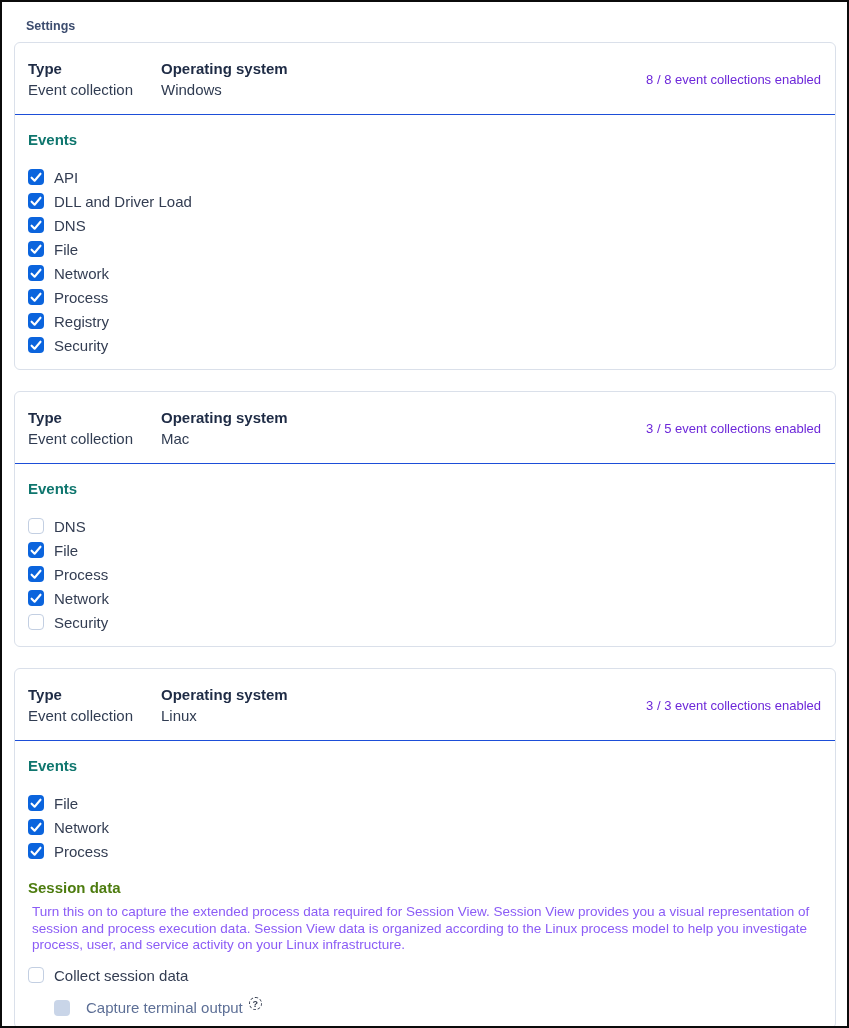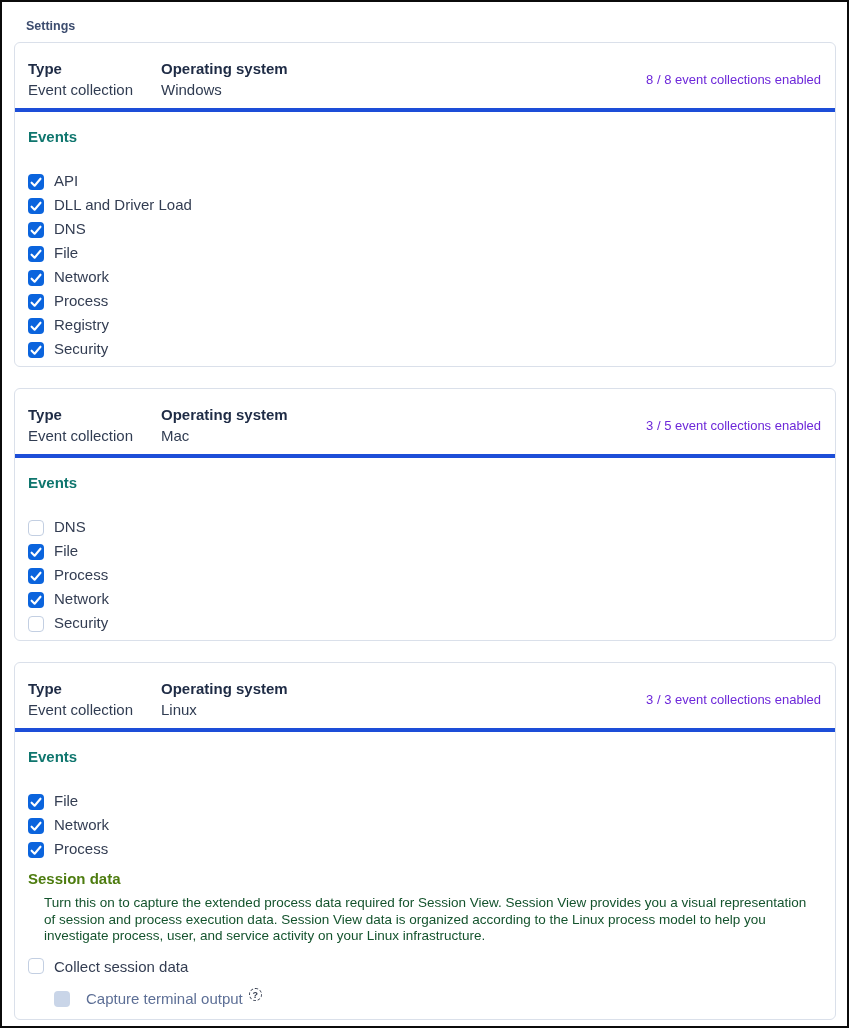--- a/index.html
+++ b/index.html
@@ -23,22 +23,22 @@
   }
   .card {
     margin: 0 11px 21px 12px;
     border: 1px solid #dae0ea;
     border-radius: 6px;
     background: #fff;
   }
   .card-header {
     display: flex;
     align-items: center;
-    padding: 15px 14px 8px 13px;
-    border-bottom: 4px solid #1d4ed8;
+    padding: 15px 14px 14px 13px;
+    border-bottom: 1px solid #1d4ed8;
   }
   .hdr-col-type { width: 133px; }
   .hdr-label {
     font-size: 15px;
     font-weight: 700;
     color: #1e2b45;
     line-height: 21px;
   }
   .hdr-value {
     font-size: 15px;
@@ -54,21 +54,21 @@
   .card-body { padding: 12px 14px 8px 13px; }
   .events-heading {
     margin: 4px 0 20px 0;
     font-size: 15px;
     font-weight: 700;
     color: #0f766e;
     line-height: 18px;
   }
   .event-row {
     display: flex;
-    align-items: flex-end;
+    align-items: flex-start;
     height: 24px;
   }
   .checkbox {
     flex: 0 0 auto;
     width: 16px;
     height: 16px;
     border-radius: 4px;
     box-sizing: border-box;
     display: inline-flex;
     align-items: center;
@@ -85,24 +85,24 @@
     line-height: 18px;
   }
   .session-heading {
     margin: 12px 0 0 0;
     font-size: 15px;
     font-weight: 700;
     color: #4d7c0f;
     line-height: 18px;
   }
   .session-desc {
-    margin: 7px 0 13px 16px;
+    margin: 7px 0 13px 4px;
     font-size: 13.5px;
     line-height: 16.5px;
-    color: #14532d;
+    color: #8b5cf6;
     max-width: 812px;
   }
   .collect-row { display: flex; align-items: flex-start; height: 24px; }
   .capture-row {
     display: flex;
     align-items: center;
     height: 24px;
     margin-top: 5px;
     margin-left: 26px;
   }

